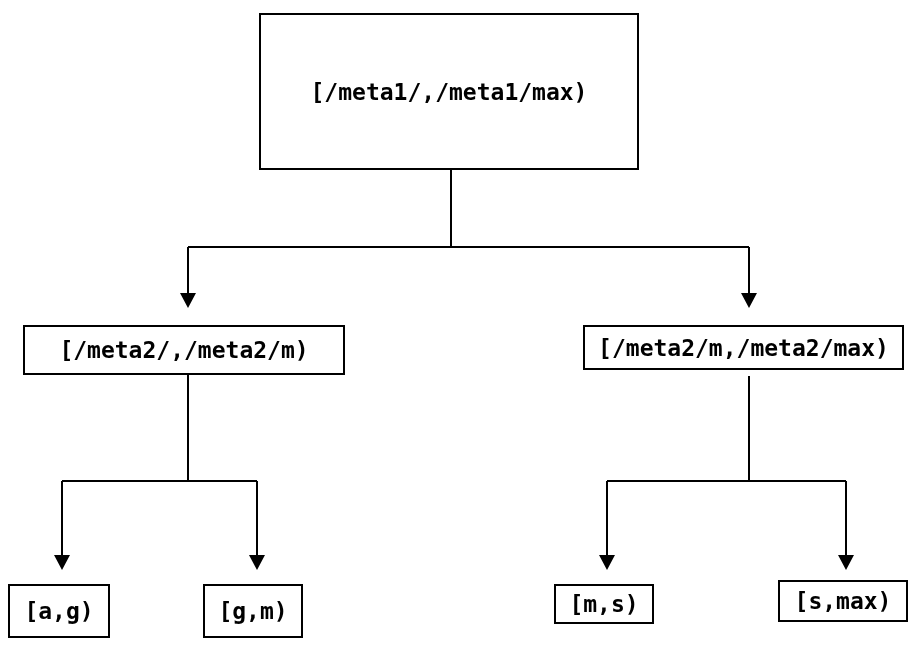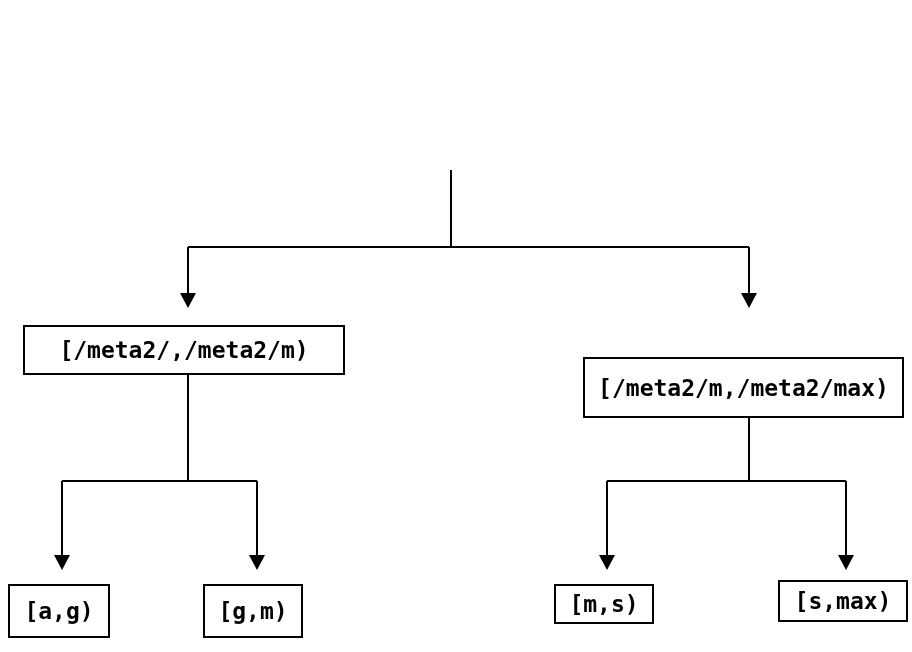--- a/index.html
+++ b/index.html
@@ -38,21 +38,21 @@
     color: #000000;
     display: flex;
     align-items: center;
     justify-content: center;
     font-size: 23px;
     font-weight: bold;
     white-space: nowrap;
   }
   #node-root  { left: 259px; top: 13px;  width: 380px; height: 157px; }
   #node-left  { left: 23px;  top: 325px; width: 322px; height: 50px; text-align: center; }
-  #node-right { left: 583px; top: 325px; width: 321px; height: 61px; margin-top: 32px; }
+  #node-right { left: 583px; top: 325px; width: 321px; height: 45px; }
   #node-ag    { left: 8px;   top: 584px; width: 102px; height: 54px; }
   #node-gm    { left: 203px; top: 584px; width: 100px; height: 54px; }
   #node-ms    { left: 554px; top: 584px; width: 100px; height: 40px; }
   #node-smax  { left: 778px; top: 580px; width: 130px; height: 42px; }
 </style>
 </head>
 <body>
 
 <div class="canvas">
 
@@ -76,20 +76,21 @@
     <polygon points="249,555 265,555 257,570"></polygon>
 
     <line x1="749" y1="376" x2="749" y2="482"></line>
     <line x1="607" y1="481" x2="846" y2="481"></line>
     <line x1="607" y1="481" x2="607" y2="556"></line>
     <polygon points="599,555 615,555 607,570"></polygon>
     <line x1="846" y1="481" x2="846" y2="556"></line>
     <polygon points="838,555 854,555 846,570"></polygon>
   </svg>
 
+  <div class="node" id="node-root">[/meta1/,/meta1/max)</div>
 
   <div class="node" id="node-left">[/meta2/,/meta2/m)</div>
 
   <div class="node" id="node-right">[/meta2/m,/meta2/max)</div>
 
   <div class="node" id="node-ag">[a,g)</div>
 
   <div class="node" id="node-gm">[g,m)</div>
 
   <div class="node" id="node-ms">[m,s)</div>

